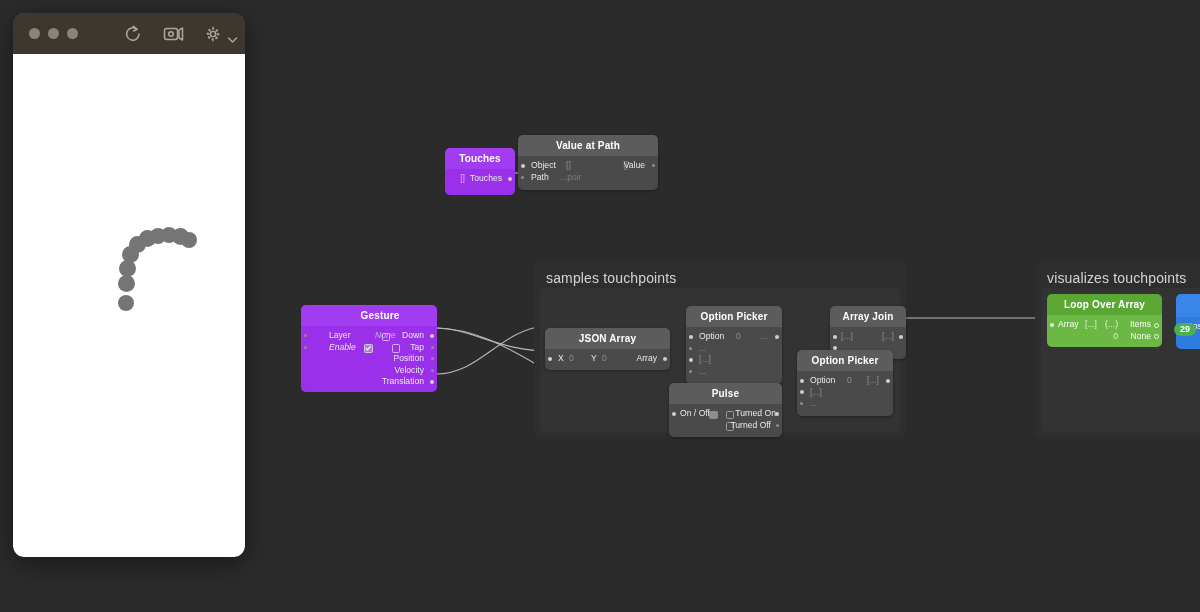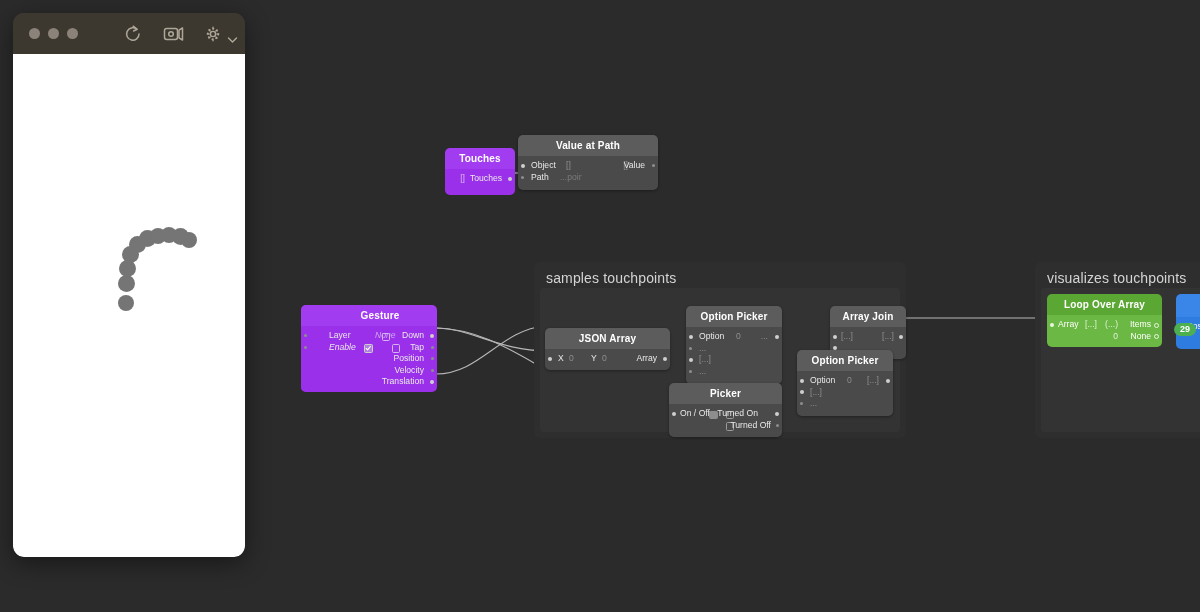--- a/index.html
+++ b/index.html
@@ -329,28 +329,28 @@
           <span class="lbl val" style="left:13px;">[...]</span>
         </div>
         <div class="row">
           <span class="port in sm"></span>
           <span class="lbl val" style="left:13px;">...</span>
         </div>
       </div>
     </div>
 
     <div class="node grey" style="left:669px;top:383px;width:113px;">
-      <div class="node-hdr">Picker</div>
+      <div class="node-hdr">Pulse</div>
       <div class="node-body" style="height:29px;padding-top:4px;">
         <div class="row">
           <span class="port in"></span>
           <span class="lbl l" style="left:11px;">On / Off</span>
           <span class="cbox filled" style="left:40px;"></span>
           <span class="cbox" style="right:48px;"></span>
-          <span class="lbl r" style="right:24px;">Turned On</span>
+          <span class="lbl r" style="right:6px;">Turned On</span>
           <span class="port out"></span>
         </div>
         <div class="row">
           <span class="cbox" style="right:48px;"></span>
           <span class="lbl r" style="right:11px;">Turned Off</span>
           <span class="port out sm"></span>
         </div>
       </div>
     </div>
 

